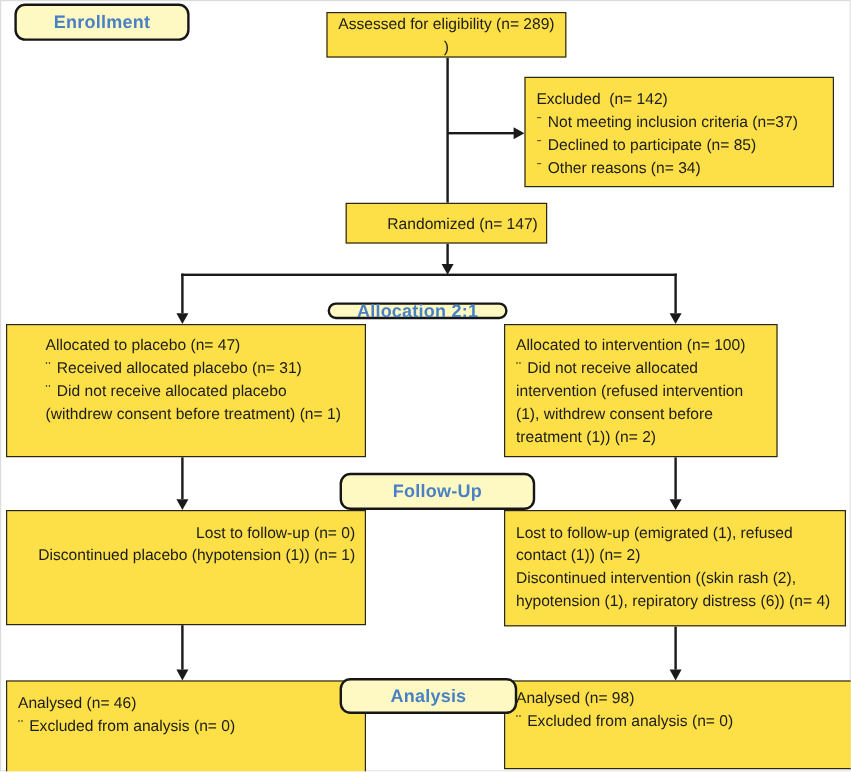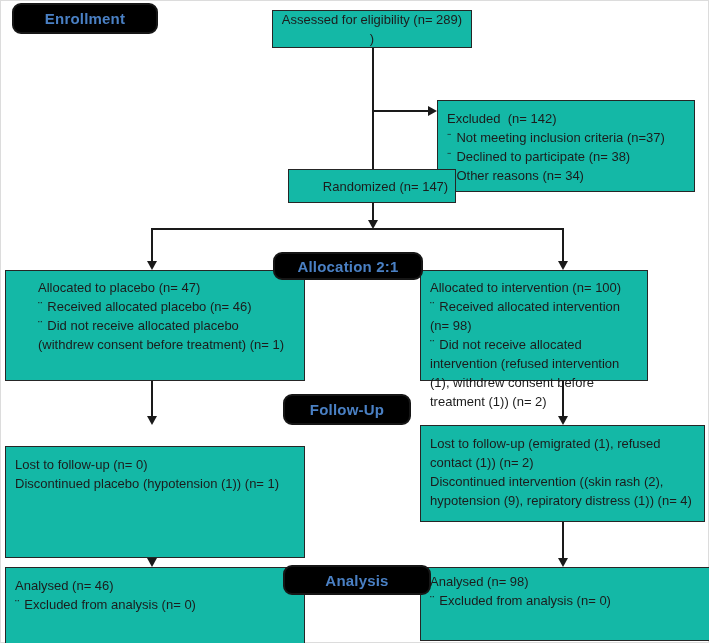--- a/index.html
+++ b/index.html
@@ -8,42 +8,42 @@
     width: 709px;
     height: 643px;
     background: #ffffff;
     font-family: "Liberation Sans", sans-serif;
     outline: 1px solid #dcdcdc;
     outline-offset: -1px;
     overflow: hidden;
   }
   .box {
     position: absolute;
-    background: #14b8a6;
+    background: #fde047;
     border: 1.5px solid #262626;
     box-sizing: border-box;
     font-size: 13px;
     line-height: 19px;
     color: #1c1c1c;
     padding: 6px 8px 6px 9px;
     z-index: 2;
   }
   .box.center {
     display: flex;
     flex-direction: column;
     align-items: center;
     justify-content: center;
     text-align: center;
     padding: 2px 4px;
   }
   .nowrap { white-space: nowrap; }
   .prewrap { white-space: pre-wrap; }
   .stage-label {
     position: absolute;
-    background: #000000;
+    background: #fef9c3;
     border: 2px solid #161616;
     border-radius: 9px;
     box-sizing: border-box;
     display: flex;
     align-items: center;
     justify-content: center;
     font-size: 15px;
     font-weight: bold;
     color: #4a80c4;
     z-index: 5;
@@ -78,24 +78,24 @@
   .item { margin: 0; }
 </style>
 </head>
 <body>
 
 <div class="canvas">
 
   <div class="stage-label" style="left:12px; top:3px; width:146px; height:31px;">
     <span>Enrollment</span>
   </div>
-  <div class="stage-label" style="left:273px; top:252px; width:150px; height:28px;">
+  <div class="stage-label" style="left:273px; top:252px; width:150px; height:14px;">
     <span>Allocation 2:1</span>
   </div>
-  <div class="stage-label" style="left:283px; top:394px; width:128px; height:31px;">
+  <div class="stage-label" style="left:283px; top:394px; width:163px; height:31px;">
     <span>Follow-Up</span>
   </div>
   <div class="stage-label" style="left:283px; top:538px; width:148px; height:30px;margin-top:27px;">
     <span>Analysis</span>
   </div>
 
   <div class="line" style="left:372px; top:48px; width:2px; height:121px;"></div>
   <div class="line" style="left:373px; top:110px; width:56px; height:2px;"></div>
   <div class="arrow-right" style="left:428px; top:106px;"></div>
 
@@ -116,51 +116,50 @@
   <div class="line" style="left:151px; top:517px; width:2px; height:41px;"></div>
   <div class="arrow-down" style="left:147px; top:558px;"></div>
   <div class="line" style="left:562px; top:522px; width:2px; height:36px;"></div>
   <div class="arrow-down" style="left:558px; top:558px;"></div>
 
   <div class="box center" style="left:272px; top:10px; width:200px; height:38px;">
     <div class="nowrap">Assessed for eligibility (n= 289)</div>
     <div>)</div>
   </div>
 
-  <div class="box" style="left:437px; top:64px; width:258px; height:92px; padding-top:8px;margin-top:36px;">
+  <div class="box" style="left:437px; top:64px; width:258px; height:92px; padding-top:8px;">
     <div class="prewrap">Excluded  (n= 142)</div>
     <div class="item"><span class="bullet">⁻</span><span>Not meeting inclusion criteria (n=37)</span></div>
-    <div class="item"><span class="bullet">⁻</span><span>Declined to participate (n= 38)</span></div>
+    <div class="item"><span class="bullet">⁻</span><span>Declined to participate (n= 85)</span></div>
     <div class="item"><span class="bullet">⁻</span><span>Other reasons (n= 34)</span></div>
   </div>
 
   <div class="box center" style="left:288px; top:169px; width:168px; height:34px;padding-left:31px;">
     <div class="nowrap">Randomized (n= 147)</div>
   </div>
 
   <div class="box" style="left:5px; top:270px; width:300px; height:111px; padding-top:7px;padding-left:32px;">
     <div>Allocated to placebo (n= 47)</div>
-    <div class="item"><span class="bullet">¨</span><span>Received allocated placebo (n= 46)</span></div>
+    <div class="item"><span class="bullet">¨</span><span>Received allocated placebo (n= 31)</span></div>
     <div class="item"><span class="bullet">¨</span><span>Did not receive allocated placebo (withdrew consent before treatment) (n= 1)</span></div>
   </div>
 
   <div class="box" style="left:420px; top:270px; width:228px; height:111px; padding-top:7px;">
     <div>Allocated to intervention (n= 100)</div>
-    <div class="item"><span class="bullet">¨</span><span>Received allocated intervention (n= 98)</span></div>
     <div class="item"><span class="bullet">¨</span><span>Did not receive allocated intervention (refused intervention (1), withdrew consent before treatment (1)) (n= 2)</span></div>
   </div>
 
-  <div class="box" style="left:5px; top:446px; width:300px; height:112px; padding-top:8px;">
+  <div class="box" style="left:5px; top:425px; width:300px; height:96px; padding-top:8px;text-align:right;">
     <div>Lost to follow-up (n= 0)</div>
     <div>Discontinued placebo (hypotension (1)) (n= 1)</div>
   </div>
 
   <div class="box" style="left:420px; top:425px; width:285px; height:97px; padding-top:8px;">
     <div>Lost to follow-up (emigrated (1), refused contact (1)) (n= 2)</div>
-    <div>Discontinued intervention ((skin rash (2), hypotension (9), repiratory distress (1)) (n= 4)</div>
+    <div>Discontinued intervention ((skin rash (2), hypotension (1), repiratory distress (6)) (n= 4)</div>
   </div>
 
   <div class="box" style="left:5px; top:567px; width:300px; height:92px; padding-top:8px;">
     <div>Analysed (n= 46)</div>
     <div class="item"><span class="bullet">¨</span><span>Excluded from analysis (n= 0)</span></div>
   </div>
 
   <div class="box" style="left:420px; top:567px; width:292px; height:74px; padding-top:4px;">
     <div>Analysed (n= 98)</div>
     <div class="item"><span class="bullet">¨</span><span>Excluded from analysis (n= 0)</span></div>

